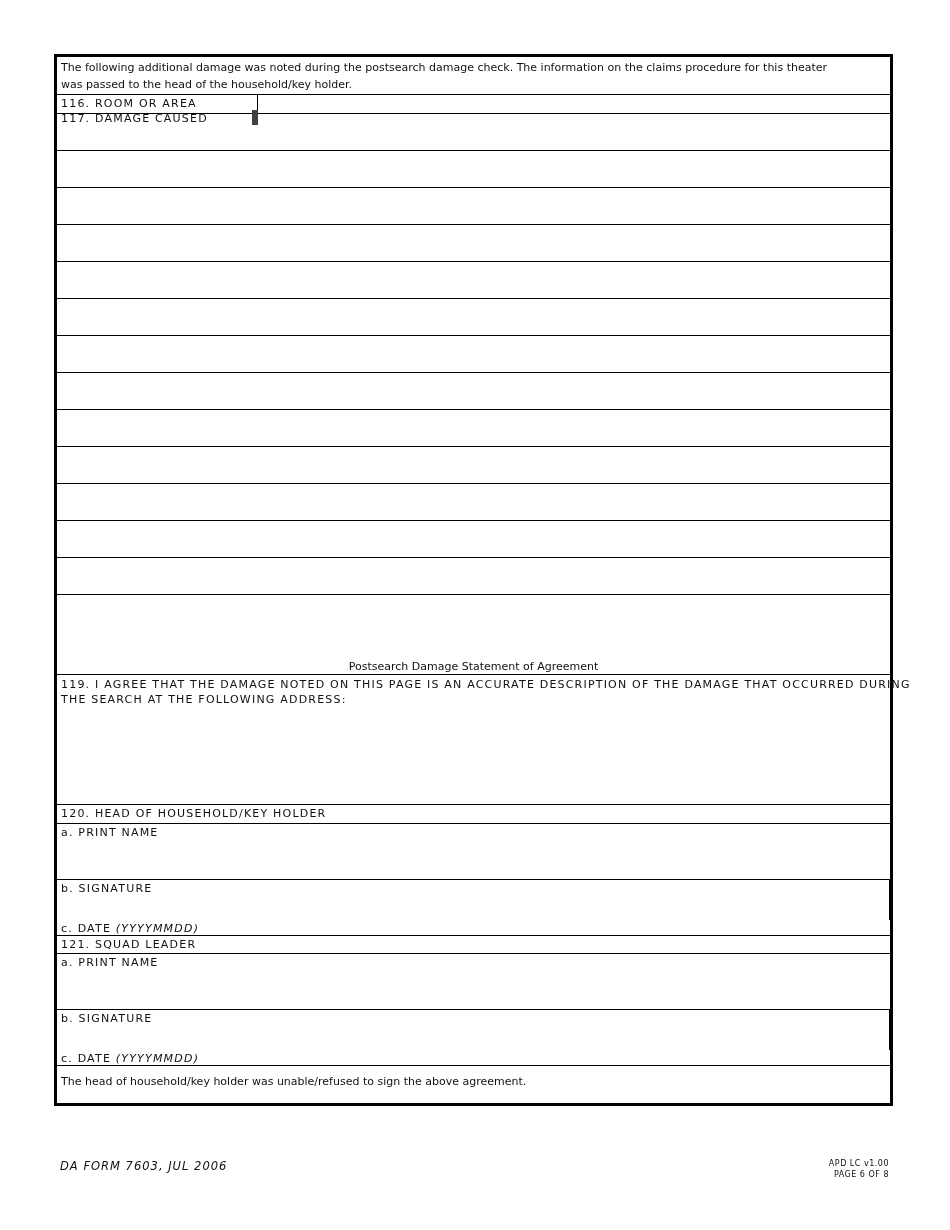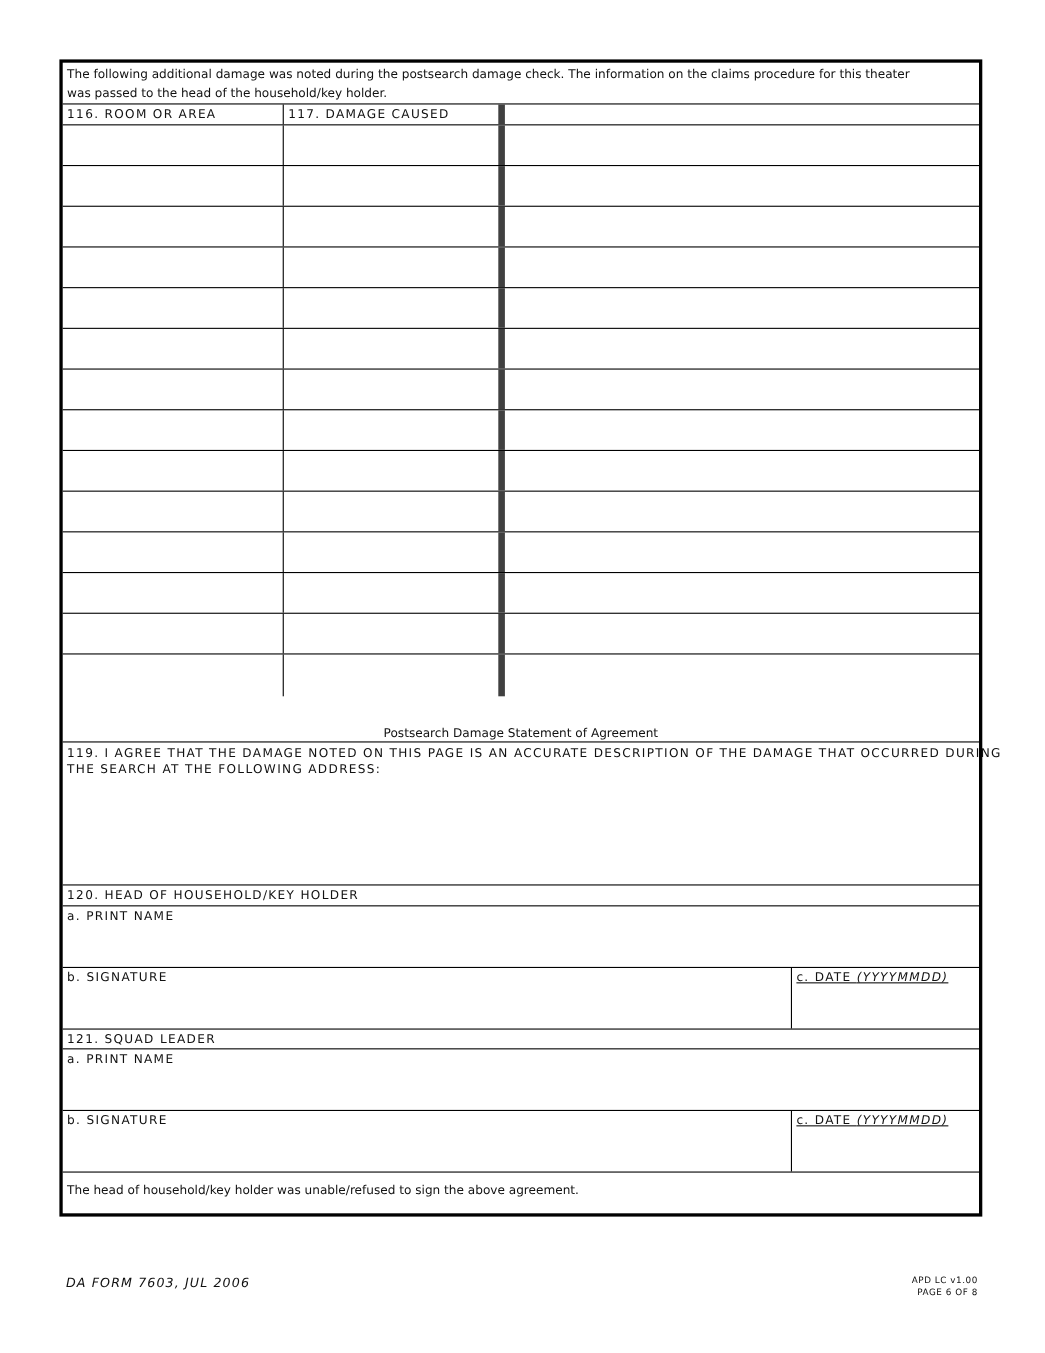--- a/index.html
+++ b/index.html
@@ -3,26 +3,26 @@
 <meta charset="utf-8">
 <style>
   html, body { margin:0; padding:0; background:#fff; }
   body { width:950px; height:1230px; position:relative; font-family:"DejaVu Sans", sans-serif; color:#111; }
   .form { position:absolute; left:54px; top:54px; width:833px; border:3px solid #000; }
   .row { border-bottom:1px solid #000; position:relative; box-sizing:border-box; }
   .row:last-child { border-bottom:none; }
   .lbl { font-size:11px; letter-spacing:1.2px; padding:2px 0 0 4px; white-space:nowrap; }
   .plain { font-size:11px; letter-spacing:0; padding:2px 0 0 4px; line-height:15px; }
   .center { text-align:center; padding-left:0; }
-  .grid { display:flex; }
+  .grid { display:flex;flex-direction:column; }
   .c1 { width:201px; border-right:1px solid #000; box-sizing:border-box; }
   .c2 { width:201px; border-right:6px solid #404040; box-sizing:border-box; }
   .c3 { flex:1; }
   .sigc { flex:1; border-right:1px solid #000; box-sizing:border-box; }
-  .datec { width:166px;text-decoration:underline; }
+  .datec { width:166px; }
   i { letter-spacing:1.2px; }
   .foot-left { position:absolute; left:60px; top:1159px; font-size:11.5px; font-style:italic; letter-spacing:1px; }
   .foot-right { position:absolute; right:61px; top:1158px; font-size:8px; text-align:right; line-height:11px; letter-spacing:0.5px; }
 </style>
 </head>
 <body>
 
 <div class="form">
   <div class="row" style="height:38px;">
     <div class="plain" style="padding-top:3px;">The following additional damage was noted during the postsearch damage check.  The information on the claims procedure for this theater</div>

